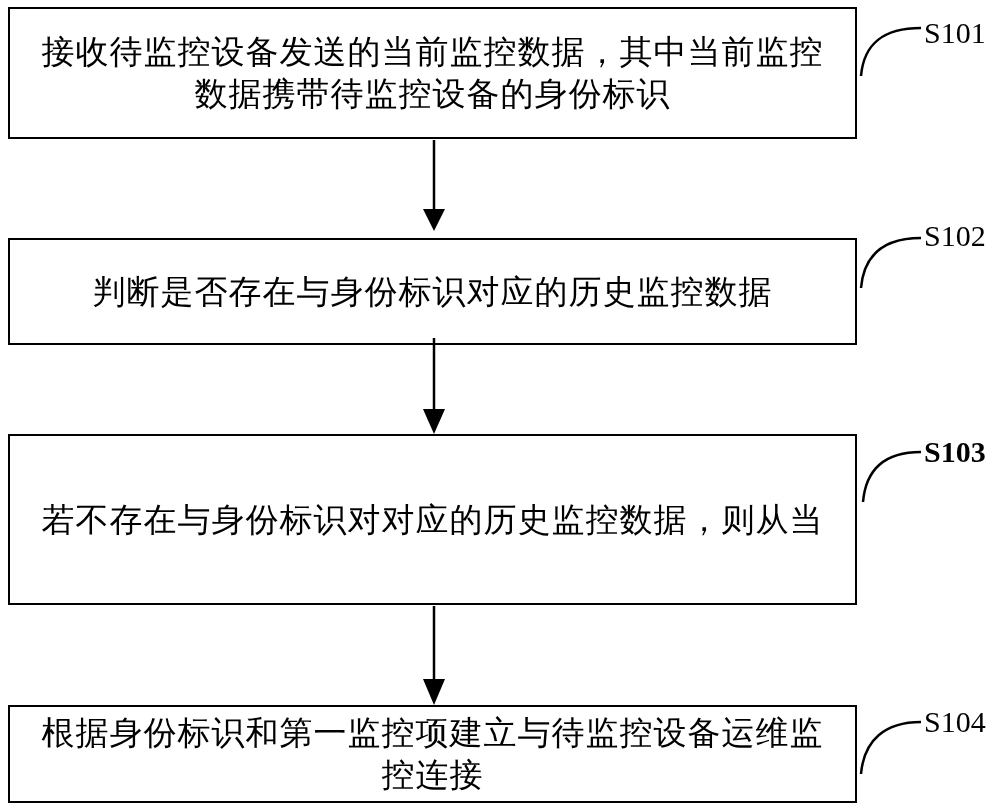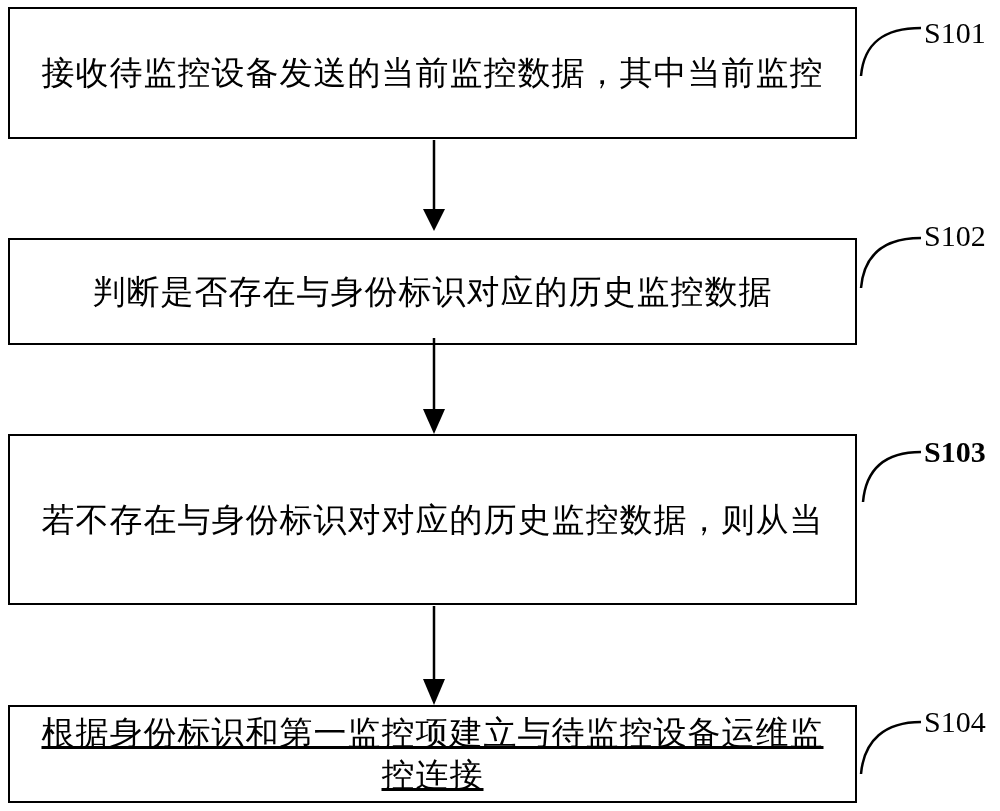--- a/index.html
+++ b/index.html
@@ -28,21 +28,21 @@
     align-items: center;
     text-align: center;
     color: #000000;
     font-size: 33px;
     line-height: 42px;
     letter-spacing: 1px;
   }
   .box-1 { top: 7px;   height: 132px; }
   .box-2 { top: 238px; height: 107px; }
   .box-3 { top: 434px; height: 171px; gap: 24px; }
-  .box-4 { top: 705px; height: 98px; text-decoration: underline;  }
+  .box-4 { top: 705px; height: 98px;  }
   .step-label {
     position: absolute;
     left: 924px;
     width: 76px;
     color: #000000;
     font-size: 30px;
     line-height: 30px;
     white-space: nowrap;
   }
   .label-1 { top: 18px;  }
@@ -58,20 +58,21 @@
     pointer-events: none;
   }
 </style>
 </head>
 <body>
 
 <div class="stage">
 
   <div class="flow-box box-1">
     <div>接收待监控设备发送的当前监控数据，其中当前监控</div>
+    <div>数据携带待监控设备的身份标识</div>
   </div>
 
   <div class="flow-box box-2">
     <div>判断是否存在与身份标识对应的历史监控数据</div>
   </div>
 
   <div class="flow-box box-3">
     <div>若不存在与身份标识对对应的历史监控数据，则从当</div>
   </div>
 

